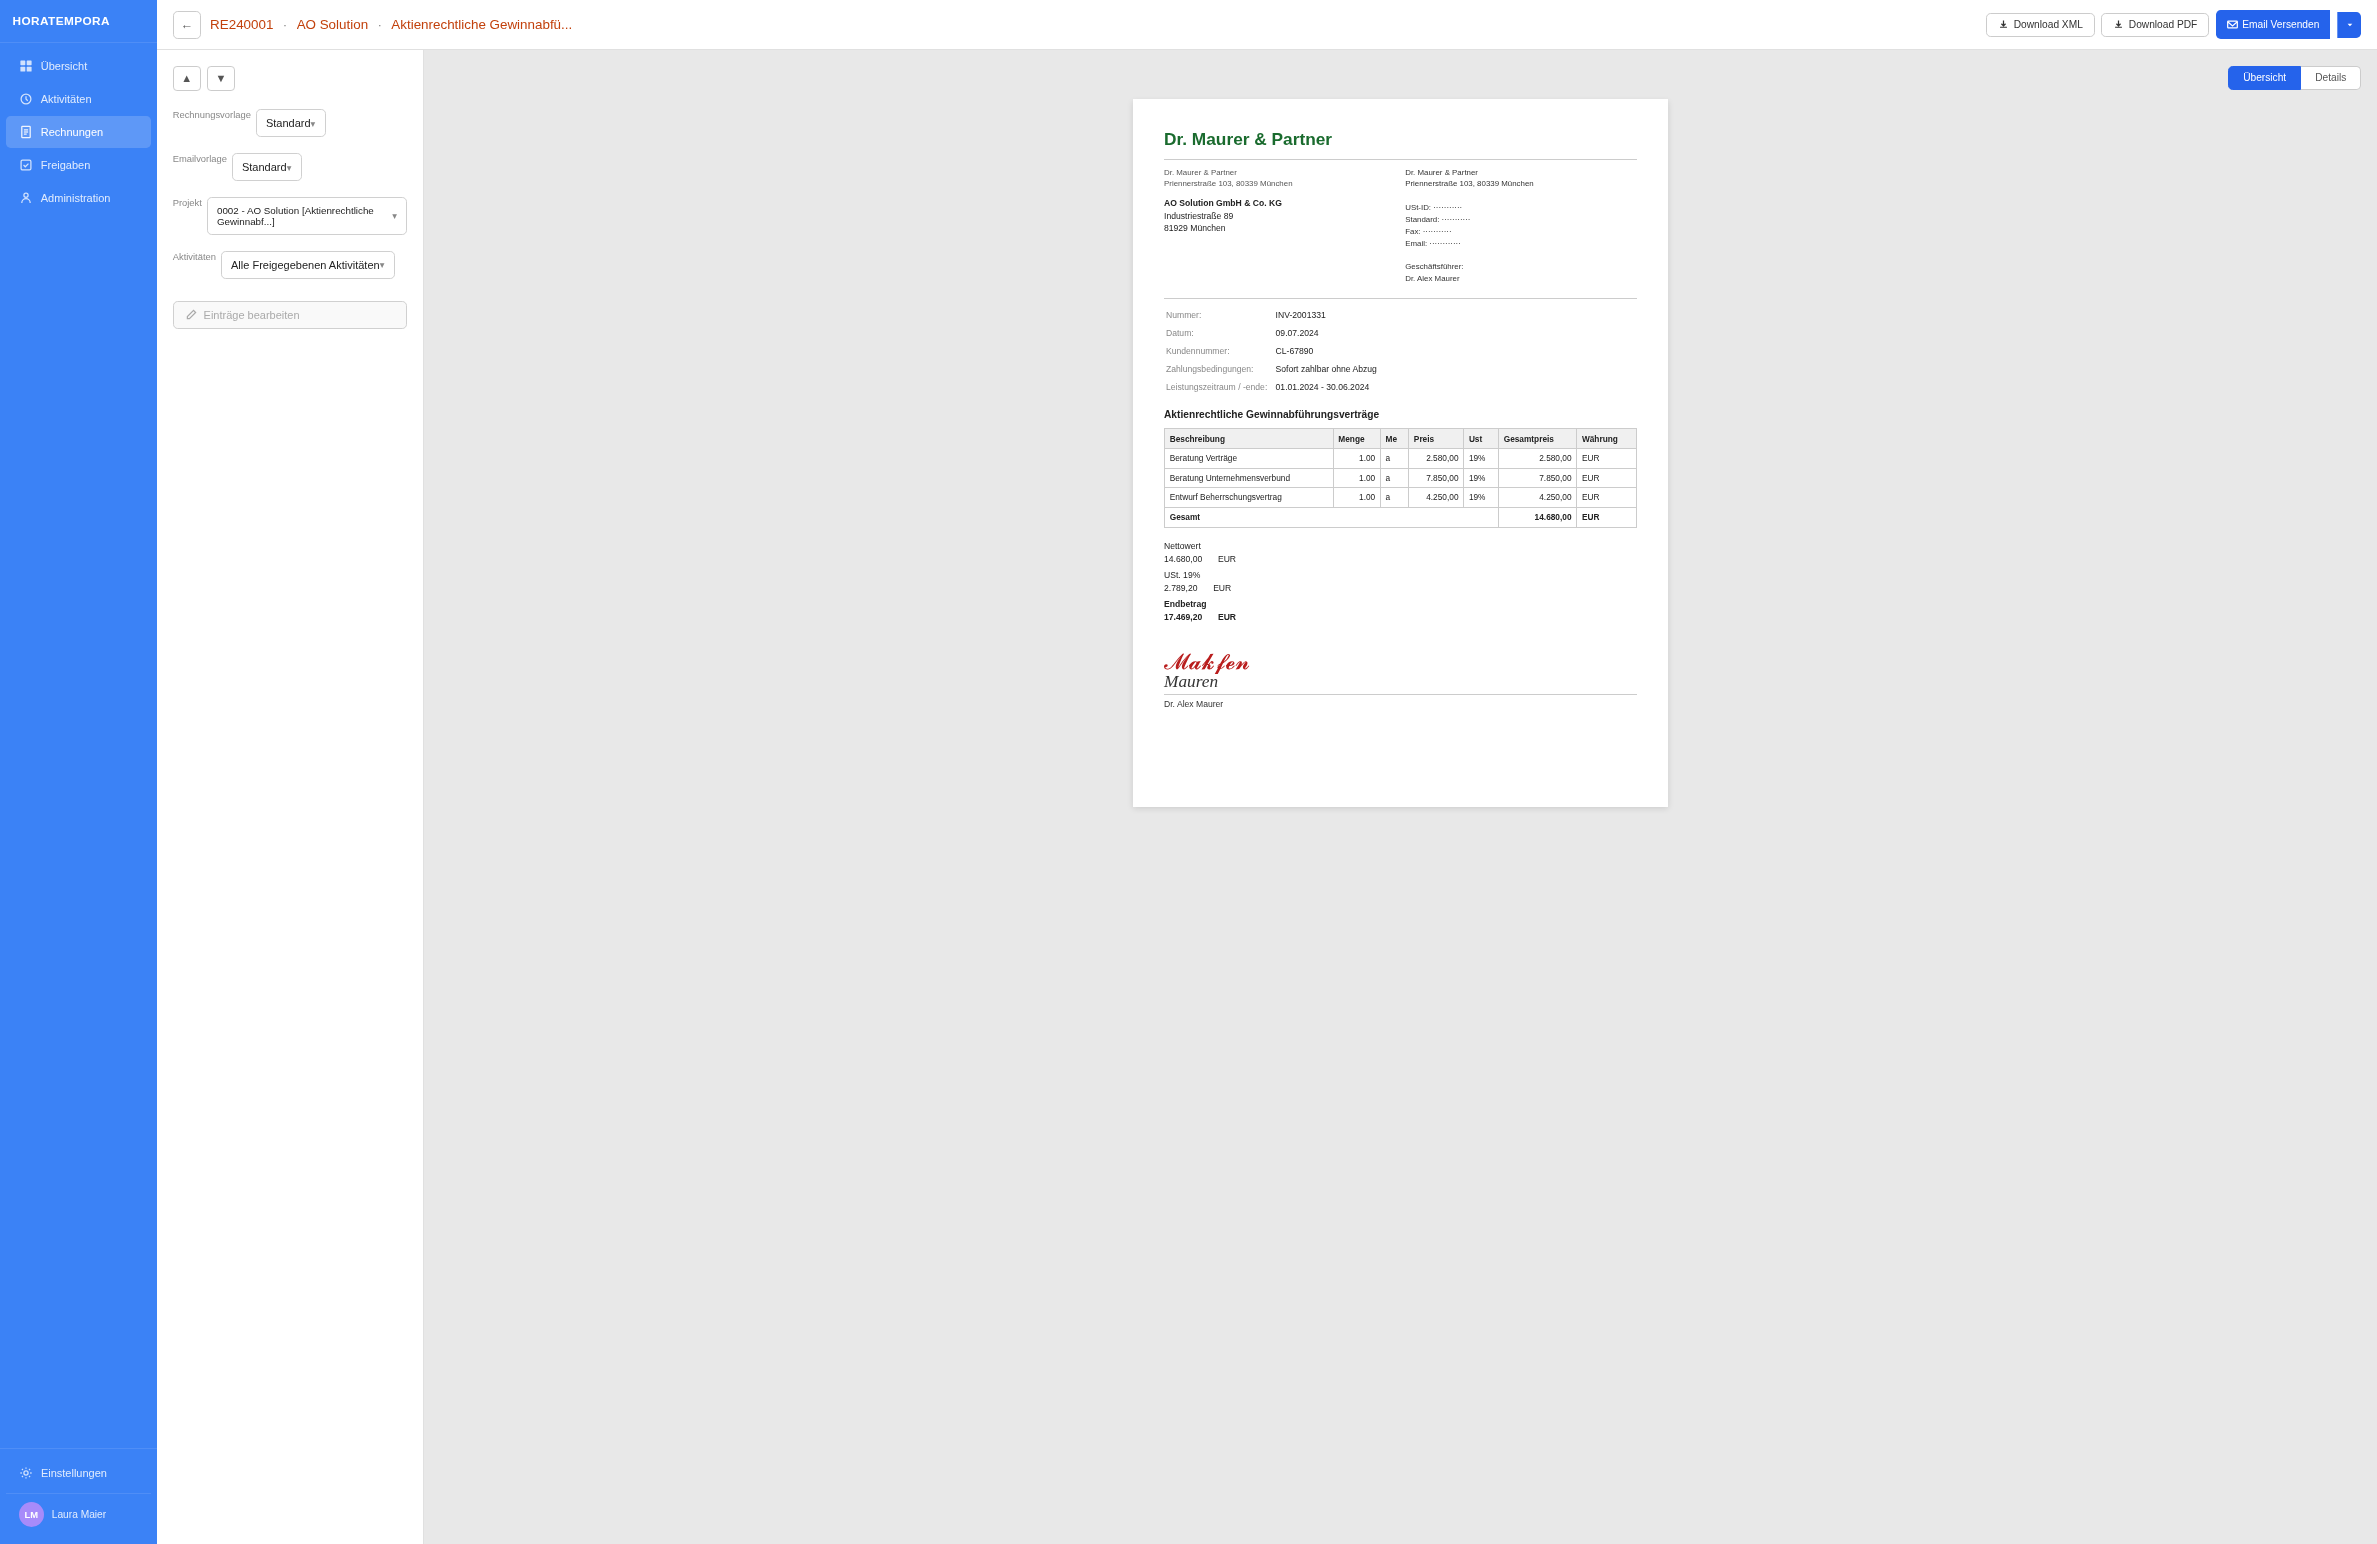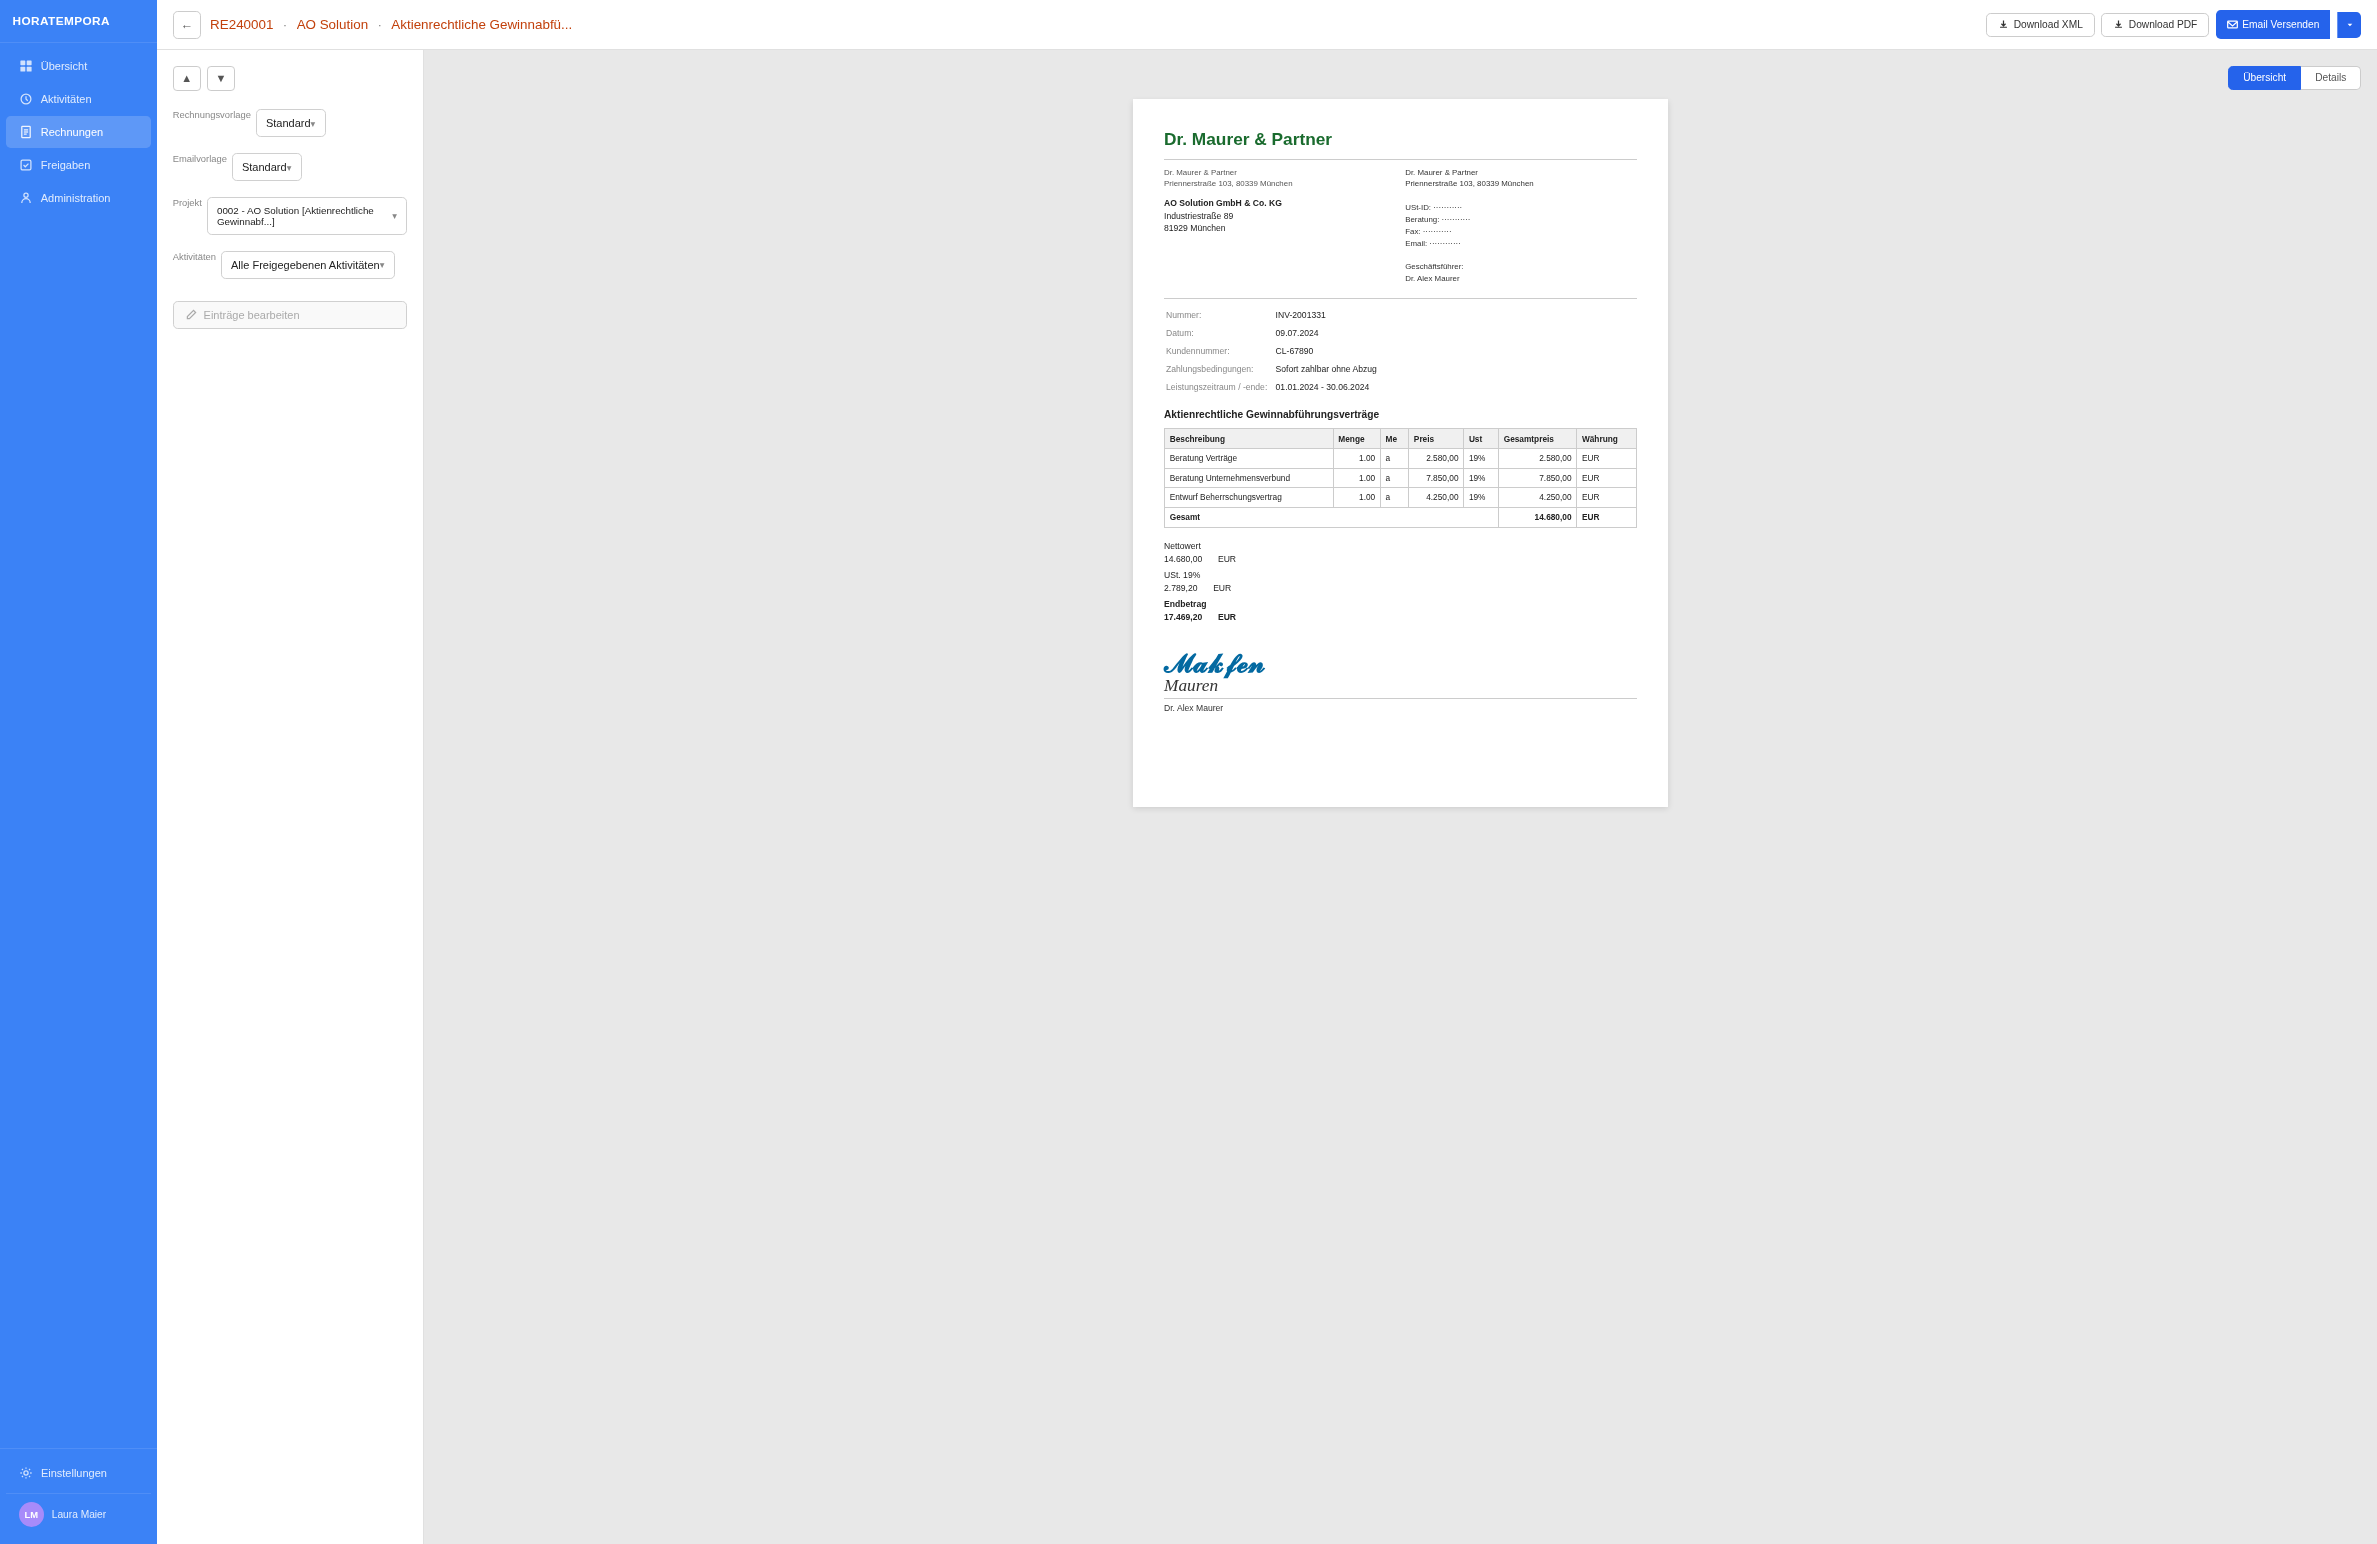--- a/index.html
+++ b/index.html
@@ -252,22 +252,22 @@
     .invoice-totals { margin-top: 11px; }
     .invoice-totals-row {
       display: flex; justify-content: space-between;
       font-size: 8.6px; padding: 1.6px 0; flex-direction: column;
     }
     .invoice-totals-row.total { font-weight: 700; }
     .invoice-totals-right { display: flex; gap: 15.7px; }
 
     .signature-area { margin-top: 25px; }
     .signature-img {
-      font-size: 26px; font-family: 'Brush Script MT', cursive;
-      color: #0369a1; line-height: 1; font-weight: bold;
+      font-size: 22px; font-family: 'Brush Script MT', cursive;
+      color: #b91c1c; line-height: 1;
     }
     .signature-name { font-size: 8.6px; color: #333; margin-top: 3.1px; border-top: 0.8px solid #ccc; padding-top: 2.4px; }
 
     
     ::-webkit-scrollbar { width: 4.7px; height: 4.7px; }
     ::-webkit-scrollbar-track { background: #f0f0f0; }
     ::-webkit-scrollbar-thumb { background: #ccc; border-radius: 2.4px; }
   </style>
 </head>
 <body>
@@ -451,21 +451,21 @@
               <strong>AO Solution GmbH &amp; Co. KG</strong><br>
               <span>Industriestraße 89</span><br>
               <span>81929 München</span>
             </div>
           </div>
           <div class="invoice-sender-right">
             <div>Dr. Maurer &amp; Partner</div>
             <div>Priennerstraße 103, 80339 München</div>
             <br>
             <div>USt-ID: ···········</div>
-            <div>Beratung: ···········</div>
+            <div>Standard: ···········</div>
             <div>Fax: ···········</div>
             <div>Email: ············</div>
             <br>
             <div>Geschäftsführer:</div>
             <div>Dr. Alex Maurer</div>
           </div>
         </div>
 
         <hr class="invoice-divider">
 

